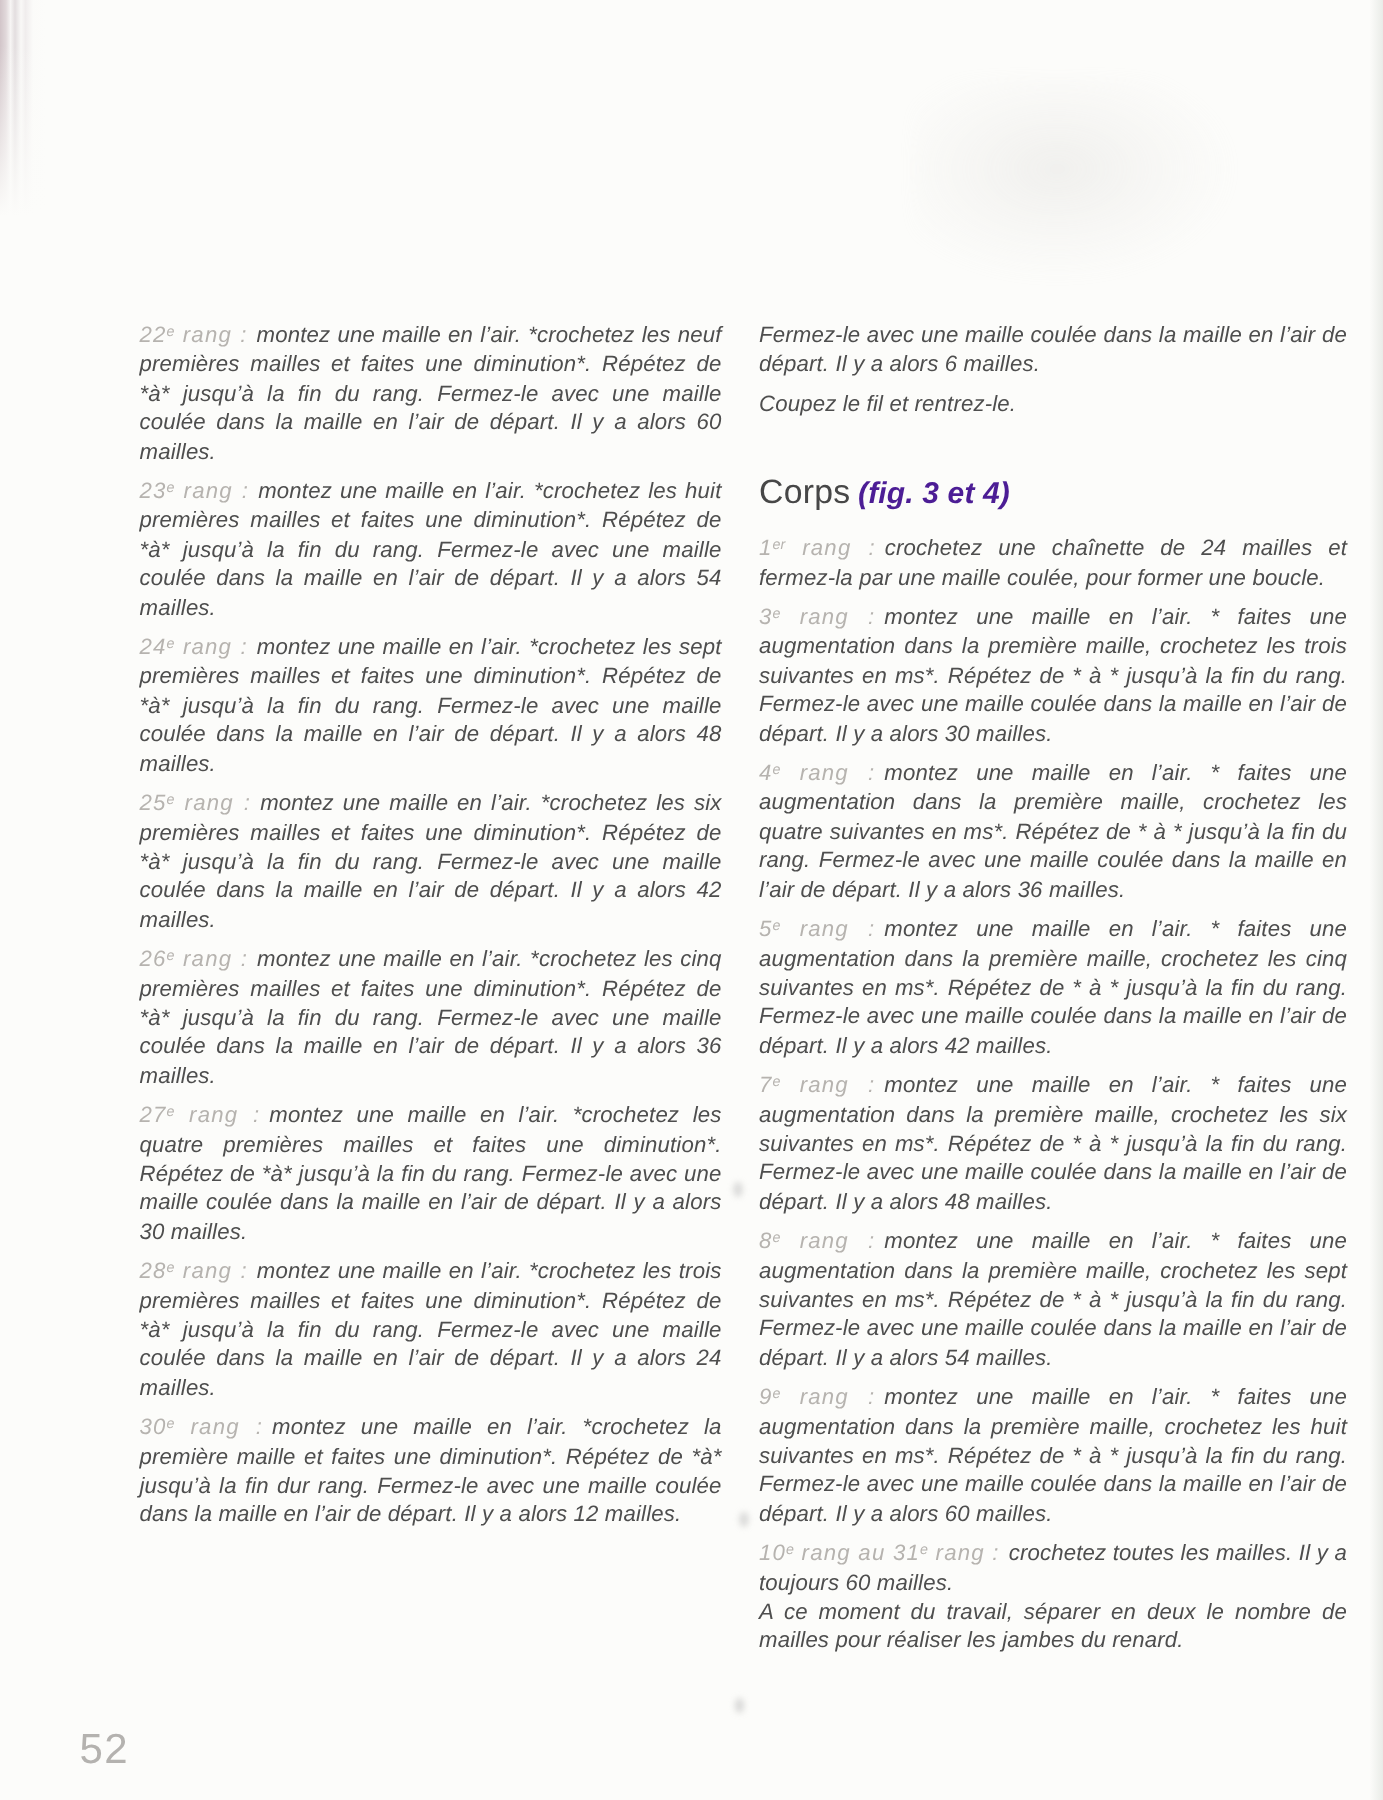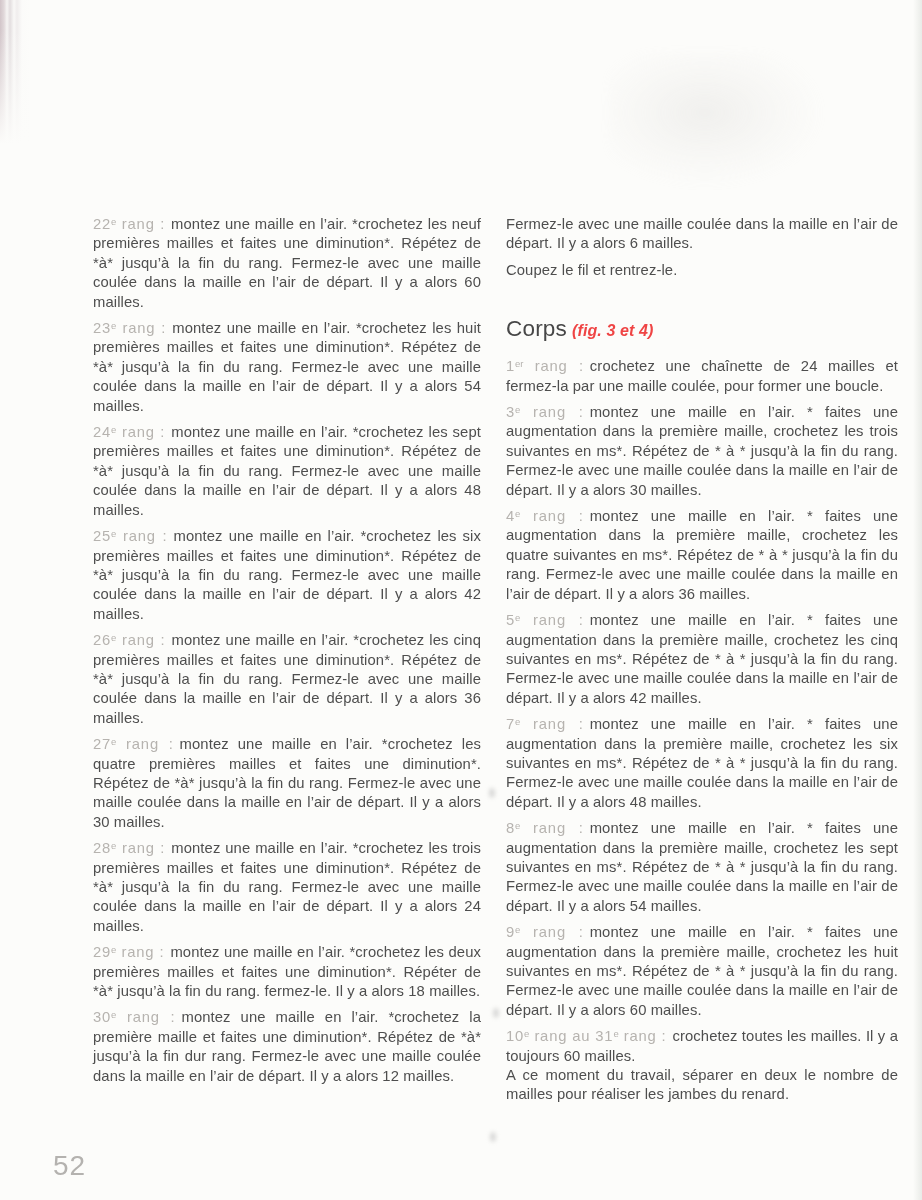--- a/index.html
+++ b/index.html
@@ -63,20 +63,21 @@
   }
   .col-left { left: 93px;  width: 388px; }
   .col-right { left: 506px; width: 392px; }
   .para {
     margin: 0 0 7px 0;
     text-align: justify;
     font-size: 14.8px;
     line-height: 19.4px;
     letter-spacing: 0.1px;
     color: #4e4e4e;
+    font-style: italic;
   }
   .para.tight { margin-top: -7px; }
   .rang-label {
     color: #b6b3af;
     letter-spacing: 0.8px;
     margin-right: 6px;
     white-space: nowrap;
   }
   .rang-label sup {
     font-size: 9.5px;
@@ -88,24 +89,24 @@
     margin: 34px 0 15px 0;
     font-weight: normal;
     color: #474747;
   }
   .heading-title {
     font-size: 22.5px;
     letter-spacing: 0.2px;
     text-align: right;
   }
   .heading-fig {
-    font-size: 16px;
+    font-size: 20px;
     font-weight: bold;
     font-style: italic;
-    color: #ef4444;
+    color: #4c1d95;
     margin-left: 5px;
     letter-spacing: 0.1px;
   }
   .page-number {
     position: absolute;
     left: 53px;
     top: 1150px;
     font-size: 28px;
     color: #b4b2af;
     letter-spacing: 1px;
@@ -123,21 +124,20 @@
   <div class="noise-speck" style="left:490px; top:1132px;"></div>
 
   <div class="col col-left" id="left-col">
       <p class="para"><span class="rang-label">22<sup>e</sup> rang :</span><span class="para-text">montez une maille en l’air. *crochetez les neuf premières mailles et faites une diminution*. Répétez de *à* jusqu’à la fin du rang. Fermez-le avec une maille coulée dans la maille en l’air de départ. Il y a alors 60 mailles.</span></p>
       <p class="para"><span class="rang-label">23<sup>e</sup> rang :</span><span class="para-text">montez une maille en l’air. *crochetez les huit premières mailles et faites une diminution*. Répétez de *à* jusqu’à la fin du rang. Fermez-le avec une maille coulée dans la maille en l’air de départ. Il y a alors 54 mailles.</span></p>
       <p class="para"><span class="rang-label">24<sup>e</sup> rang :</span><span class="para-text">montez une maille en l’air. *crochetez les sept premières mailles et faites une diminution*. Répétez de *à* jusqu’à la fin du rang. Fermez-le avec une maille coulée dans la maille en l’air de départ. Il y a alors 48 mailles.</span></p>
       <p class="para"><span class="rang-label">25<sup>e</sup> rang :</span><span class="para-text">montez une maille en l’air. *crochetez les six premières mailles et faites une diminution*. Répétez de *à* jusqu’à la fin du rang. Fermez-le avec une maille coulée dans la maille en l’air de départ. Il y a alors 42 mailles.</span></p>
       <p class="para"><span class="rang-label">26<sup>e</sup> rang :</span><span class="para-text">montez une maille en l’air. *crochetez les cinq premières mailles et faites une diminution*. Répétez de *à* jusqu’à la fin du rang. Fermez-le avec une maille coulée dans la maille en l’air de départ. Il y a alors 36 mailles.</span></p>
       <p class="para"><span class="rang-label">27<sup>e</sup> rang :</span><span class="para-text">montez une maille en l’air. *crochetez les quatre premières mailles et faites une diminution*. Répétez de *à* jusqu’à la fin du rang. Fermez-le avec une maille coulée dans la maille en l’air de départ. Il y a alors 30 mailles.</span></p>
       <p class="para"><span class="rang-label">28<sup>e</sup> rang :</span><span class="para-text">montez une maille en l’air. *crochetez les trois premières mailles et faites une diminution*. Répétez de *à* jusqu’à la fin du rang. Fermez-le avec une maille coulée dans la maille en l’air de départ. Il y a alors 24 mailles.</span></p>
-      <p class="para"><span class="rang-label">29<sup>e</sup> rang :</span><span class="para-text">montez une maille en l’air. *crochetez les deux premières mailles et faites une diminution*. Répéter de *à* jusqu’à la fin du rang. fermez-le. Il y a alors 18 mailles.</span></p>
       <p class="para"><span class="rang-label">30<sup>e</sup> rang :</span><span class="para-text">montez une maille en l’air. *crochetez la première maille et faites une diminution*. Répétez de *à* jusqu’à la fin dur rang. Fermez-le avec une maille coulée dans la maille en l’air de départ. Il y a alors 12 mailles.</span></p>
     </div>
   <div class="col col-right" id="right-col">
       <p class="para"><span class="para-text">Fermez-le avec une maille coulée dans la maille en l’air de départ. Il y a alors 6 mailles.</span></p>
       <p class="para"><span class="para-text">Coupez le fil et rentrez-le.</span></p>
       <h2 class="section-heading"><span class="heading-title">Corps</span><span class="heading-fig">(fig. 3 et 4)</span></h2>
       <p class="para"><span class="rang-label">1<sup>er</sup> rang :</span><span class="para-text">crochetez une chaînette de 24 mailles et fermez-la par une maille coulée, pour former une boucle.</span></p>
       <p class="para"><span class="rang-label">3<sup>e</sup> rang :</span><span class="para-text">montez une maille en l’air. * faites une augmentation dans la première maille, crochetez les trois suivantes en ms*. Répétez de * à * jusqu’à la fin du rang. Fermez-le avec une maille coulée dans la maille en l’air de départ. Il y a alors 30 mailles.</span></p>
       <p class="para"><span class="rang-label">4<sup>e</sup> rang :</span><span class="para-text">montez une maille en l’air. * faites une augmentation dans la première maille, crochetez les quatre suivantes en ms*. Répétez de * à * jusqu’à la fin du rang. Fermez-le avec une maille coulée dans la maille en l’air de départ. Il y a alors 36 mailles.</span></p>
       <p class="para"><span class="rang-label">5<sup>e</sup> rang :</span><span class="para-text">montez une maille en l’air. * faites une augmentation dans la première maille, crochetez les cinq suivantes en ms*. Répétez de * à * jusqu’à la fin du rang. Fermez-le avec une maille coulée dans la maille en l’air de départ. Il y a alors 42 mailles.</span></p>

